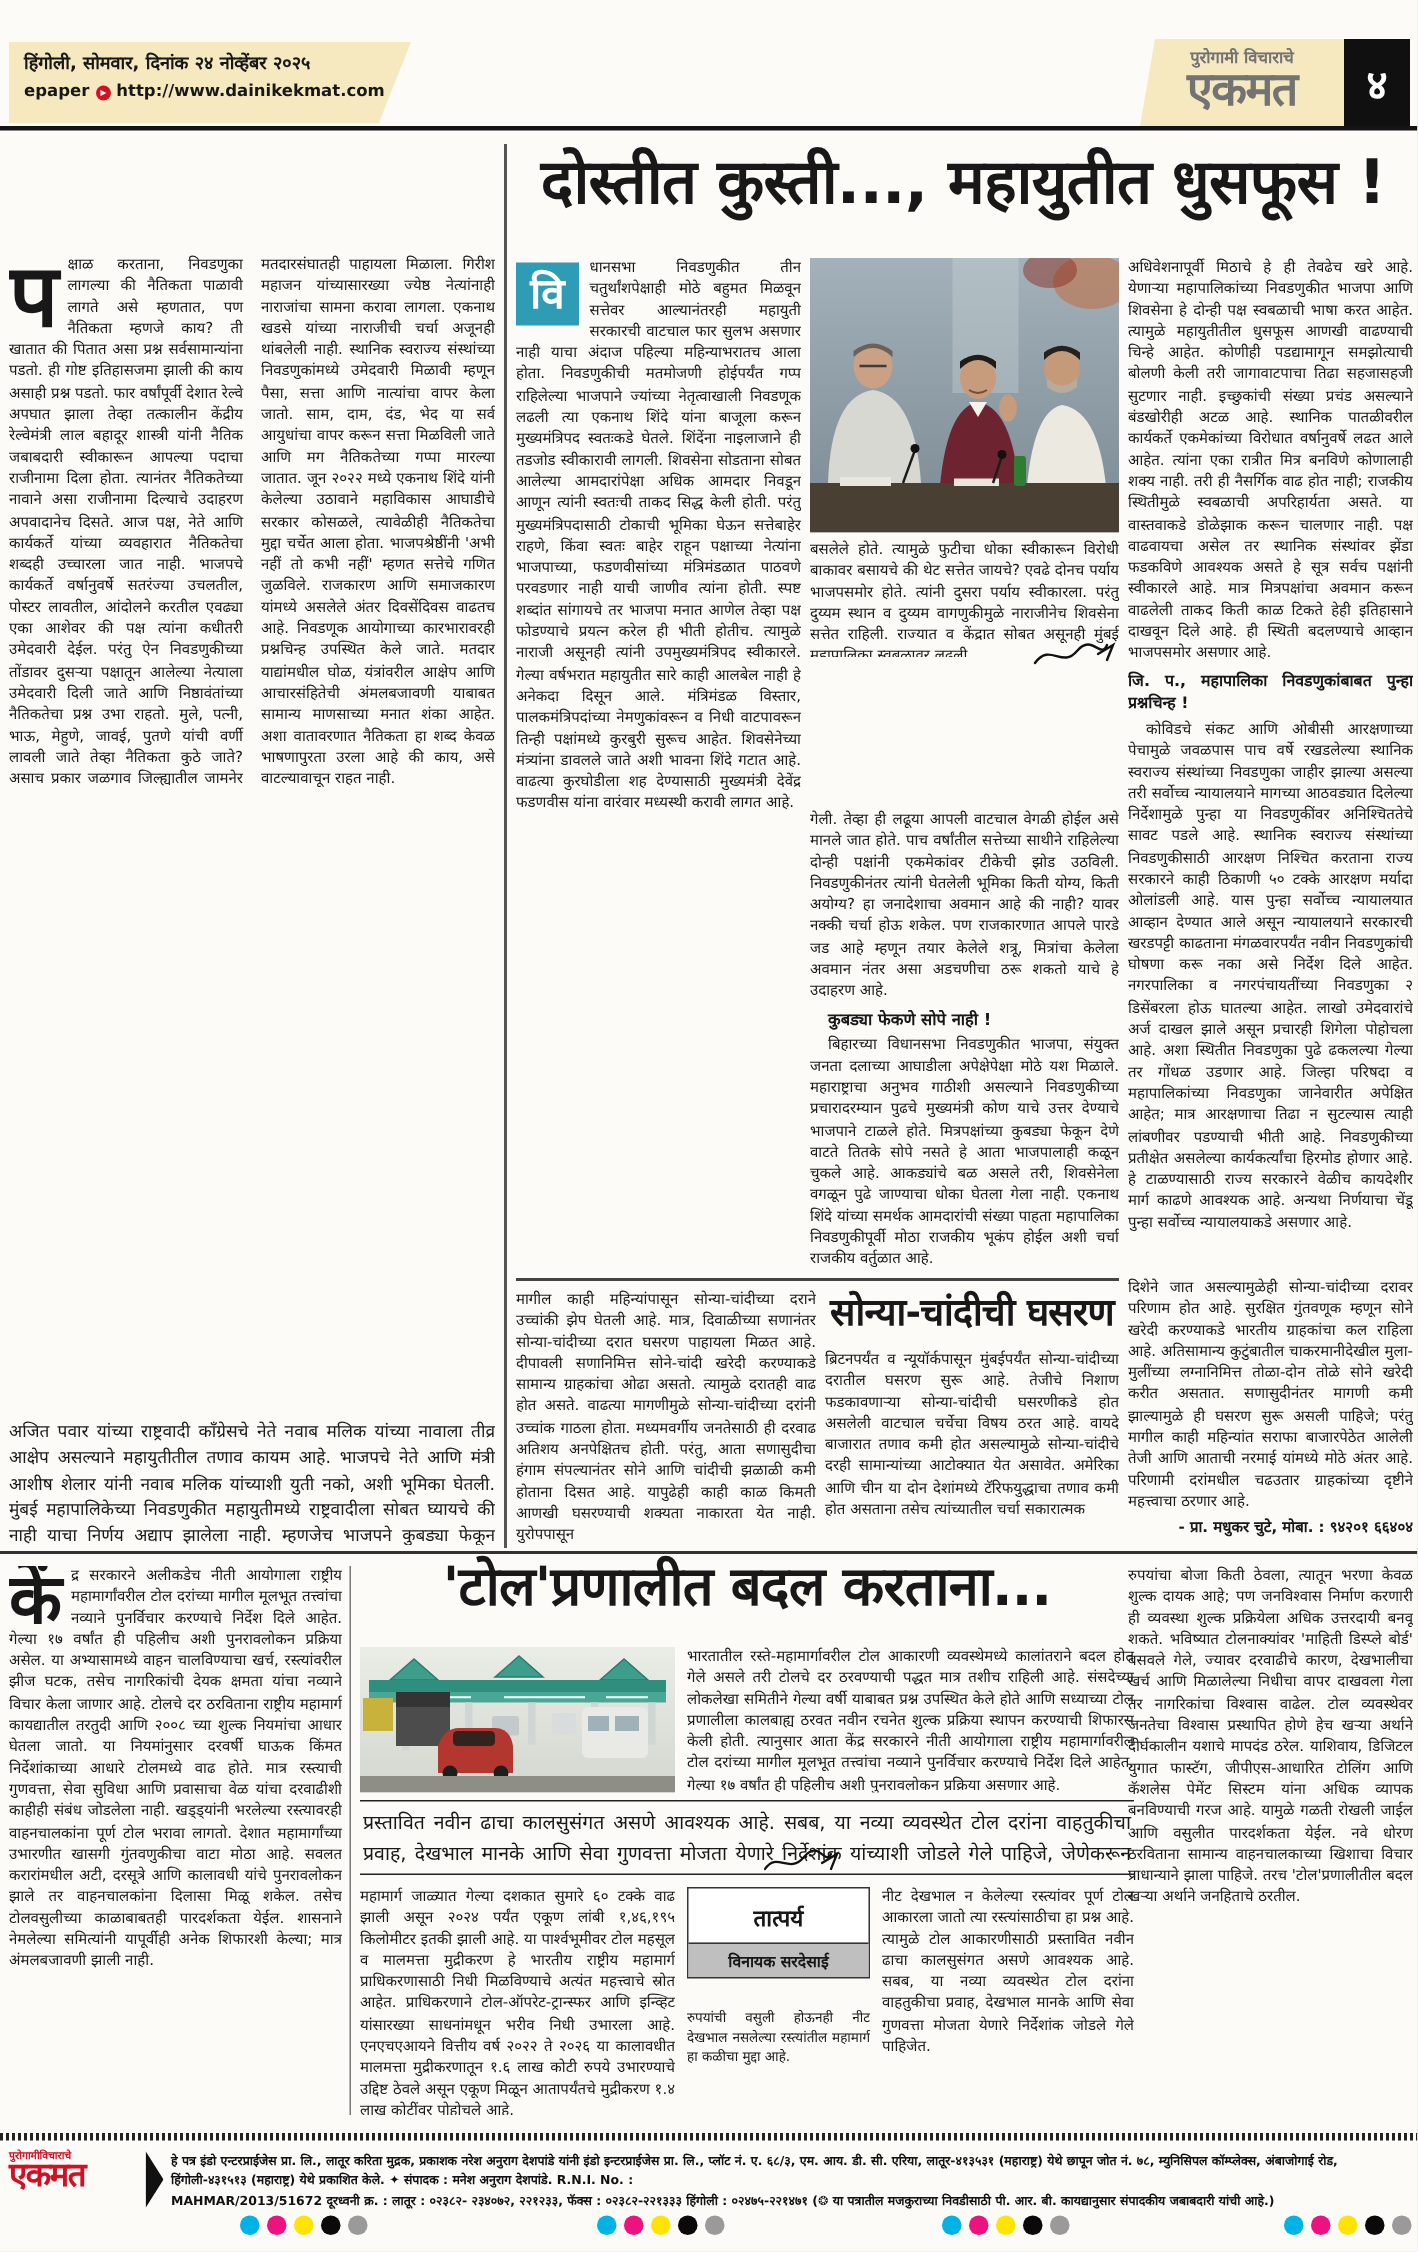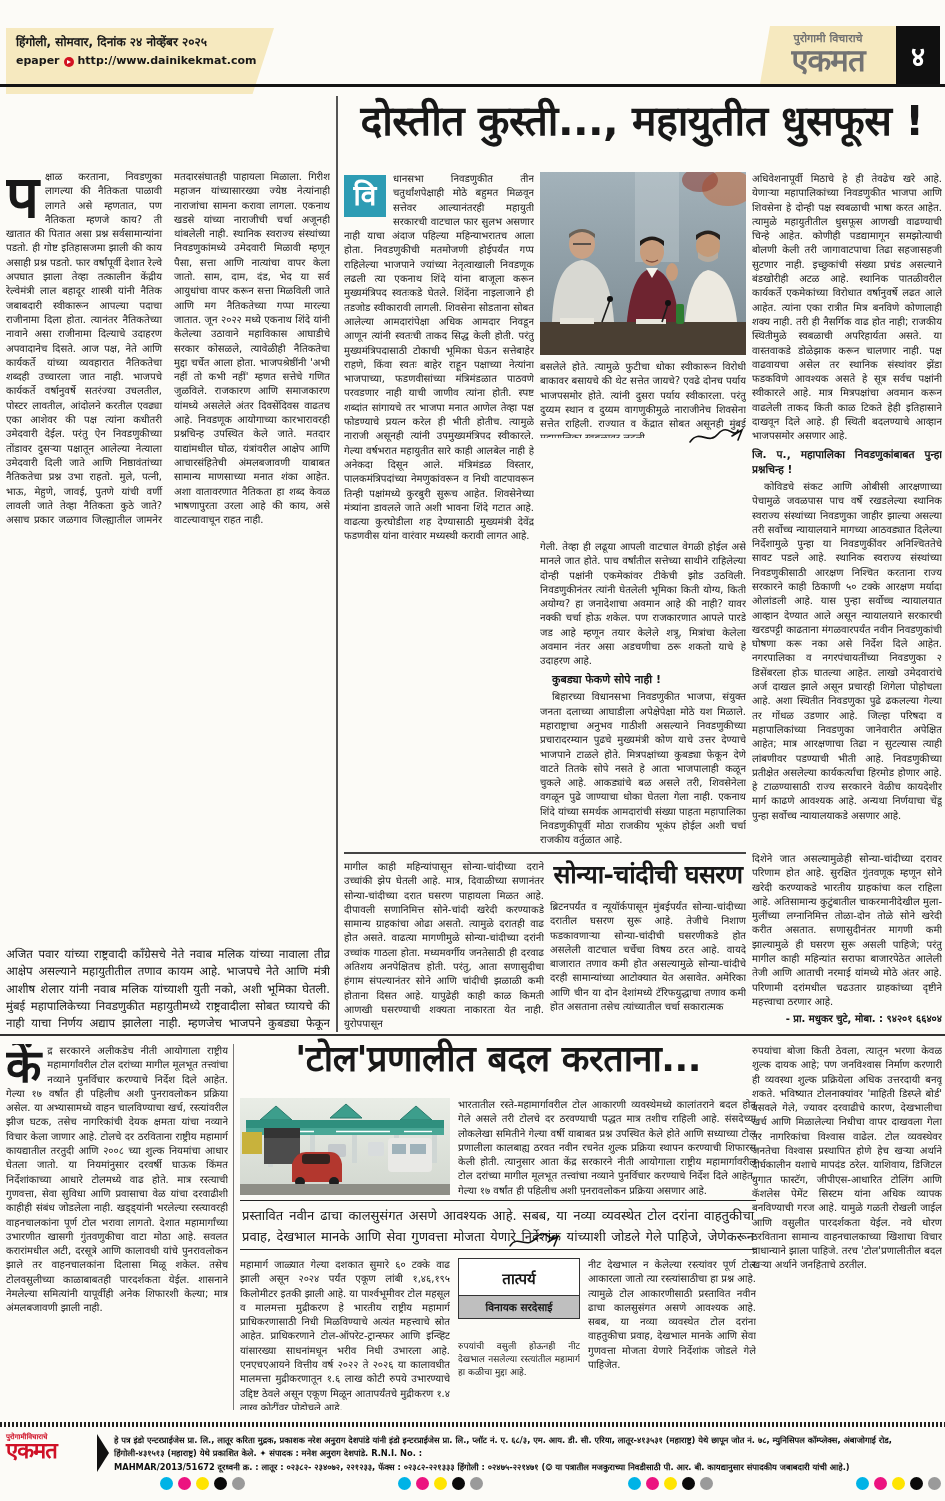--- a/index.html
+++ b/index.html
@@ -1,20 +1,20 @@
 <!DOCTYPE html>
 <html><head>
 <meta charset="utf-8">
 <style>
   html,body{margin:0;padding:0;background:#e9e7e0;}
   .page{position:relative;width:945px;height:1501px;margin:0 auto;background:#fcfbf7;
         font-family:"DejaVu Sans",sans-serif;color:#181818;overflow:hidden;}
   .abs{position:absolute;}
   
-  .date-box{left:6px;top:28px;width:268px;height:66px;background:#f6e9bf;
+  .date-box{left:6px;top:28px;width:268px;height:54px;background:#f6e9bf;
             clip-path:polygon(0 0,100% 0,92% 100%,0 100%);padding:5px 10px 0 10px;box-sizing:border-box;}
   .date-line{font-size:12px;font-weight:700;white-space:nowrap;}
   .epaper-line{font-size:11px;font-weight:700;margin-top:4px;display:flex;align-items:flex-end;gap:4px;}
   .epaper-icon{width:10px;height:10px;border-radius:50%;background:#d21222;display:inline-block;position:relative;}
   .epaper-icon:after{content:"";position:absolute;left:3px;top:2.5px;border-left:4px solid #fff;
             border-top:2.5px solid transparent;border-bottom:2.5px solid transparent;}
   .section-title{left:272px;top:16px;font-size:45px;font-weight:900;letter-spacing:-1px;}
   .head-rule{left:0;top:84px;width:945px;height:3px;background:#141414;}
   .masthead-box{left:760px;top:26px;width:136px;height:58px;background:#f6e9bf;
             clip-path:polygon(10px 0,100% 0,100% 100%,0 100%);text-align:center;color:#737373;}

